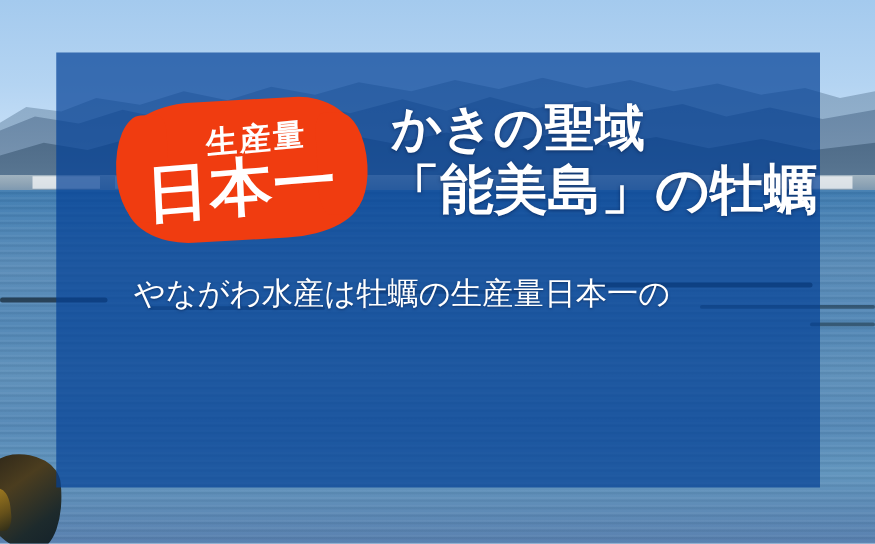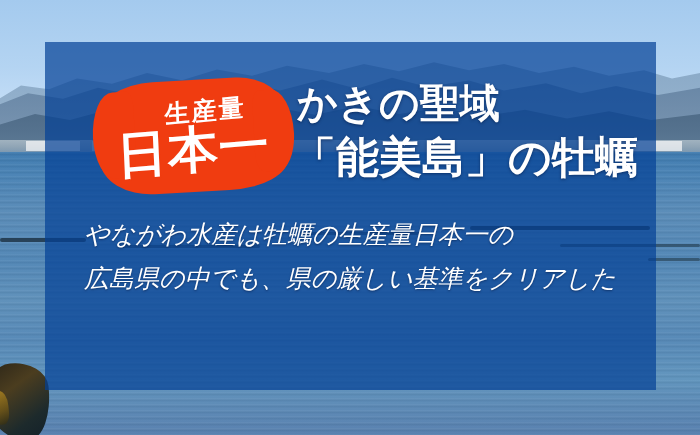--- a/index.html
+++ b/index.html
@@ -196,47 +196,46 @@
     line-height: 1;
     transform: rotate(-1.5deg) skewX(-2deg);
     margin-top: 1px;
     margin-left: -2px;
     text-shadow: 1px 1px 0 rgba(240,60,16,.9);
   }
 
   
   .headline {
     position: absolute;
-    left: 297px;
+    left: 313px;
     top: 79px;
     width: 350px;
   }
   .headline-line {
     color: #ffffff;
     font-family: "DejaVu Serif", "Liberation Serif", serif;
     font-weight: 700;
     font-size: 40px;
     line-height: 1.18;
     letter-spacing: 0px;
     white-space: nowrap;
     text-shadow: 0 1px 3px rgba(0,20,60,.55);
   }
   .headline-line.l2 {
     font-size: 43px;
-    margin-top: 6px;
+    margin-top: 1px;
     margin-left: -4px;
   }
 
   
   .body-text {
     position: absolute;
-    left: 84px;
+    left: 107px;
     top: 222px;
     width: 530px;
-    font-style: italic;
   }
   .body-line {
     color: #ffffff;
     font-family: "DejaVu Sans", "Liberation Sans", sans-serif;
     font-size: 25px;
     font-weight: 400;
     line-height: 1;
     white-space: nowrap;
     text-shadow: 0 1px 2px rgba(0,18,54,.5);
     margin-bottom: 19px;
@@ -291,16 +290,15 @@
     </div>
   </div>
 
   <div class="headline">
     <div class="headline-line l1">かきの聖域</div>
     <div class="headline-line l2">「能美島」の牡蠣</div>
   </div>
 
   <div class="body-text">
     <div class="body-line l1">やながわ水産は牡蠣の生産量日本一の</div>
-    <div class="body-line l2">広島県の中でも、県の厳しい基準をクリアした</div>
   </div>
 
 </div>
 
 </body></html>

